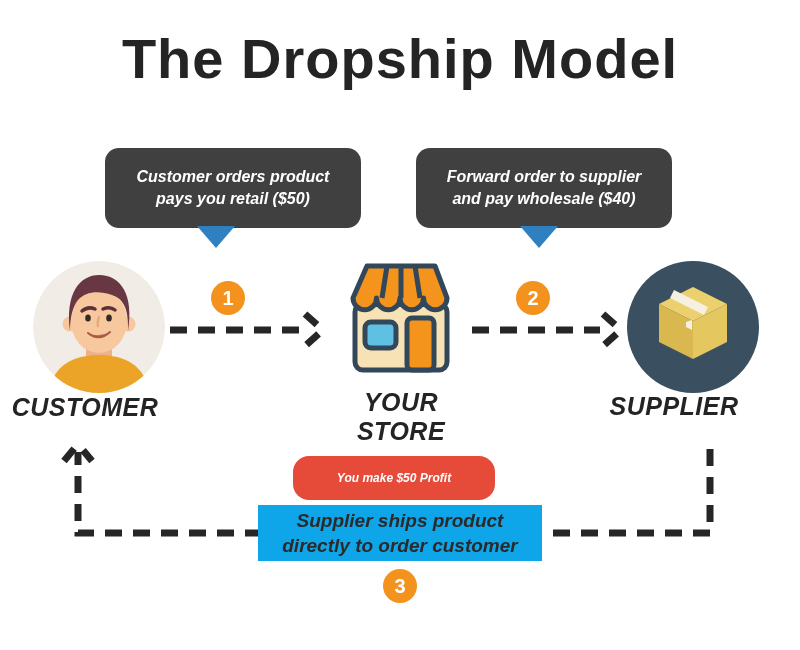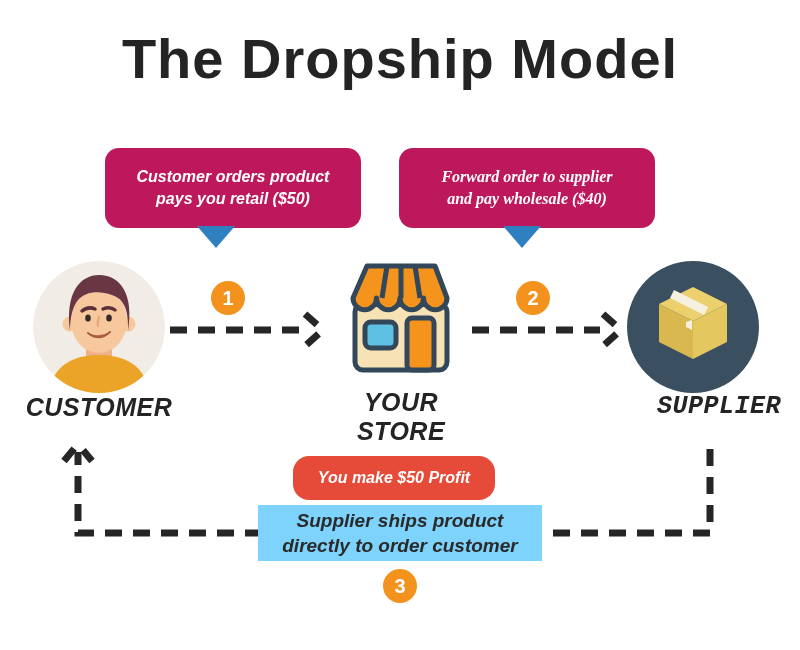--- a/index.html
+++ b/index.html
@@ -9,27 +9,27 @@
   .title {
     position:absolute; left:0; top:26px; width:100%;
     text-align:center; font-size:56px; font-weight:800;
     letter-spacing:1px; color:#242424;
   }
 
   .arrow-layer { position:absolute; left:0; top:0; width:800px; height:650px; pointer-events:none; }
 
   .bubble {
     position:absolute; width:256px; height:80px;
-    background:#be185d; border-radius:14px; color:#ffffff;
+    background:#404040; border-radius:14px; color:#ffffff;
     font-weight:700; font-style:italic; font-size:16px; line-height:22px;
     text-align:center; display:flex; flex-direction:column; justify-content:center;
     padding:0 10px;
   }
   .bubble-1 { left:105px; top:148px; }
-  .bubble-2 { left:399px; top:148px;font-family:Liberation Serif, serif; }
+  .bubble-2 { left:416px; top:148px; }
   .tail {
     position:absolute; bottom:-20px; width:0; height:0;
     border-left:19px solid transparent; border-right:19px solid transparent;
     border-top:22px solid #2e80c0;
   }
   .tail-1 { left:92px; }
   .tail-2 { left:104px; }
 
   .step {
     position:absolute; width:34px; height:34px; border-radius:50%;
@@ -41,36 +41,36 @@
   .step-3 { left:383px; top:569px; }
 
   .avatar-wrap   { position:absolute; left:33px;  top:261px; width:132px; height:132px; }
   .store-wrap    { position:absolute; left:343px; top:258px; width:116px; height:117px; }
   .supplier-wrap { position:absolute; left:627px; top:261px; width:132px; height:132px; }
 
   .entity-label {
     position:absolute; text-align:center; font-weight:800; font-style:italic;
     font-size:25px; line-height:29px; color:#242424; letter-spacing:0.5px;
   }
-  .customer-label { left:25px;  top:393px; width:148px;font-style:italic; }
+  .customer-label { left:11px;  top:393px; width:148px;font-style:italic; }
   .store-label    { left:340px; top:388px; width:122px; }
-  .supplier-label { left:643px; top:392px; width:152px;font-family:Liberation Mono, monospace; }
+  .supplier-label { left:598px; top:392px; width:152px; }
 
   .badge {
     position:absolute; left:293px; top:456px; width:202px; height:44px;
     background:#e64a38; border-radius:16px; color:#ffffff;
     display:flex; align-items:center; justify-content:center;
-    font-weight:700; font-style:italic; font-size:16px;
+    font-weight:700; font-style:italic; font-size:12px;
   }
 
   .ship-note {
     position:absolute; left:258px; top:505px; width:284px;
     text-align:center; font-weight:700; font-style:italic;
     font-size:19px; line-height:25px; color:#2a2a2a;
-    background:#7dd3fc; padding:3px 0;
+    background:#0ea5e9; padding:3px 0;
   }
 </style>
 </head>
 <body>
 
 <div class="canvas">
 
   <svg class="arrow-layer" viewBox="0 0 800 650" xmlns="http://www.w3.org/2000/svg">
     <g stroke="#262626" stroke-width="7" fill="none">
 

